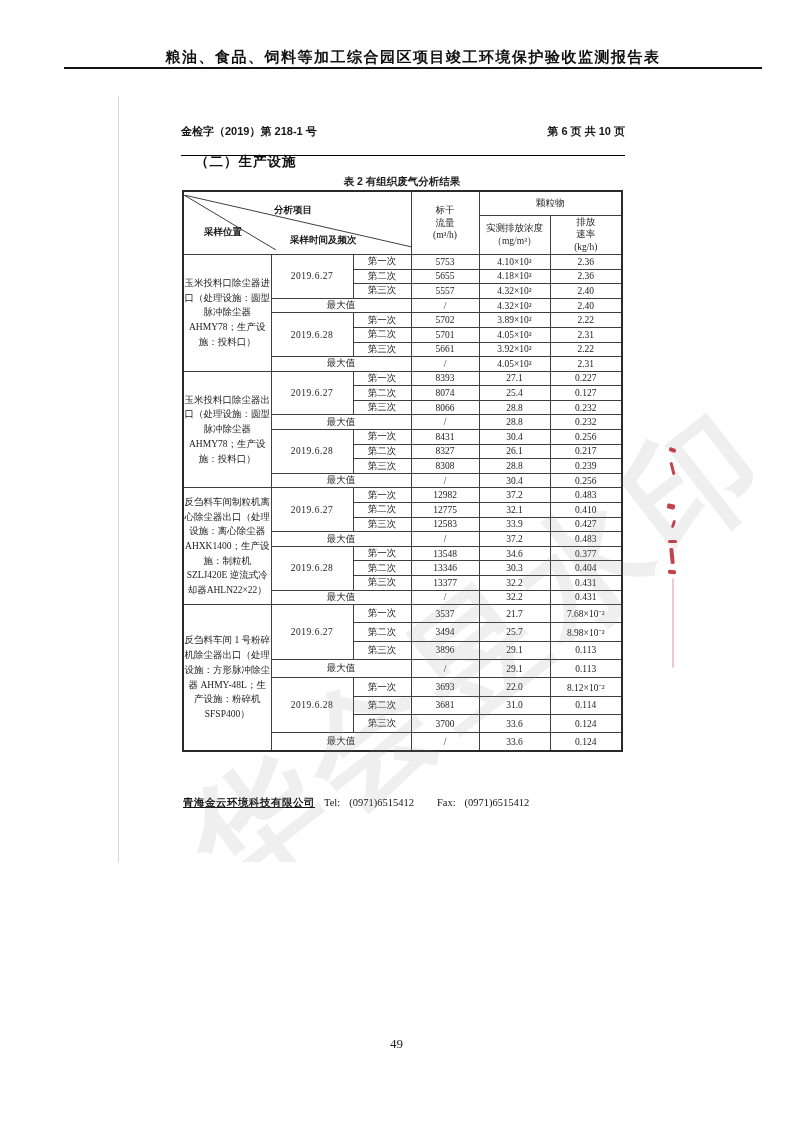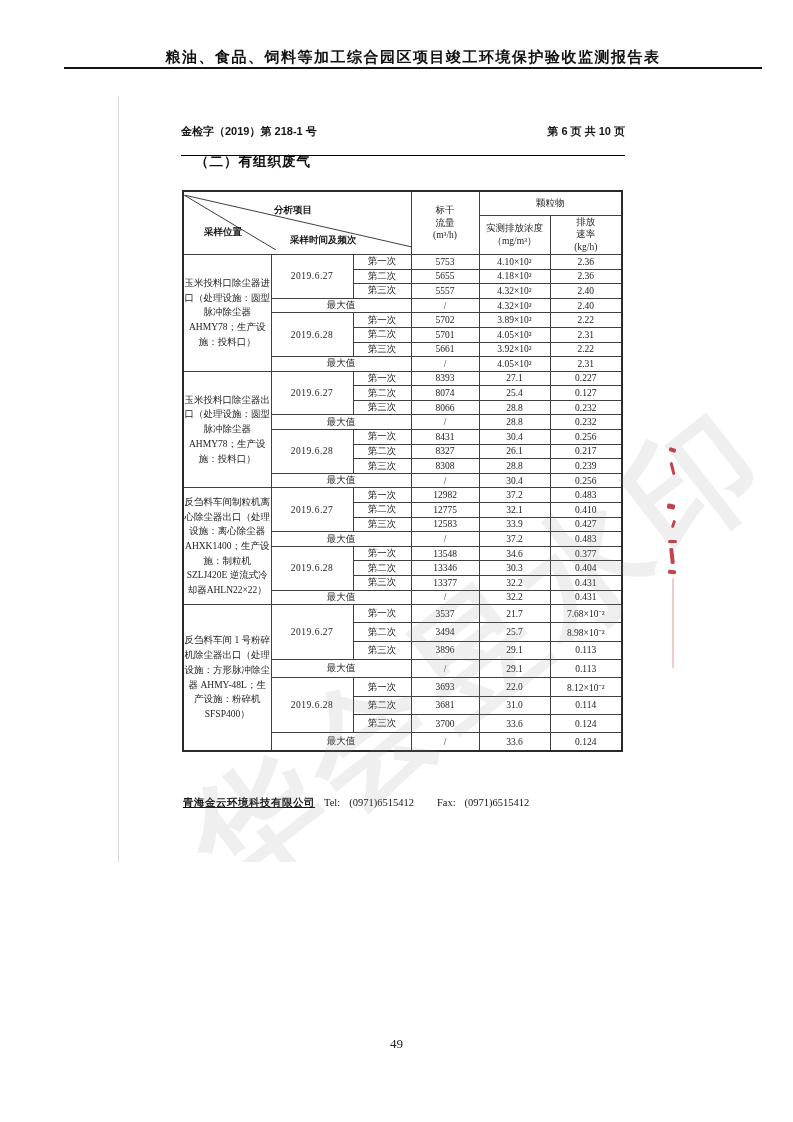--- a/index.html
+++ b/index.html
@@ -89,21 +89,22 @@
   <div class="t">粮油、食品、饲料等加工综合园区项目竣工环境保护验收监测报告表</div>
 </div>
 
 <div class="sheet">
 
   <div class="ref-row">
     <span>金检字（2019）第 218-1 号</span>
     <span>第 6 页 共 10 页</span>
   </div>
 
-  <div class="section-title">（二）有组织废气</div>
+  <div class="section-title">（二）生产设施</div>
+  <div class="table-caption">表 2 有组织废气分析结果</div>
 
   <table class="analysis">
     <colgroup>
       <col style="width:88px">
         <col style="width:82px">
         <col style="width:58px">
       <col style="width:68px">
         <col style="width:71px">
         <col style="width:72px">
     </colgroup>

